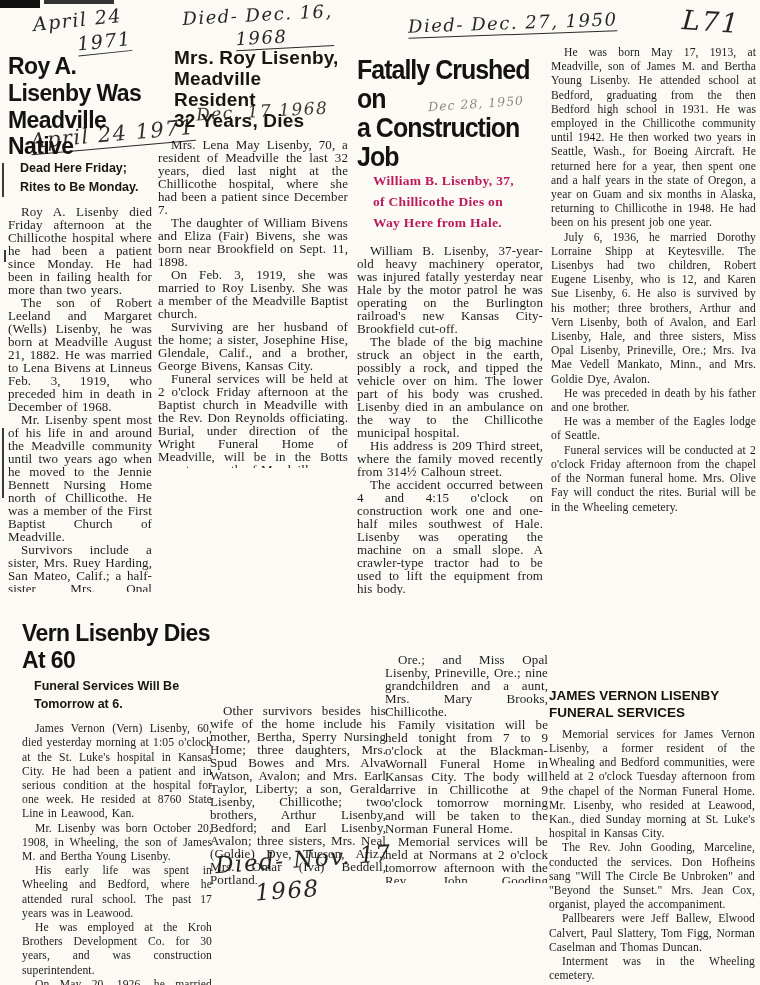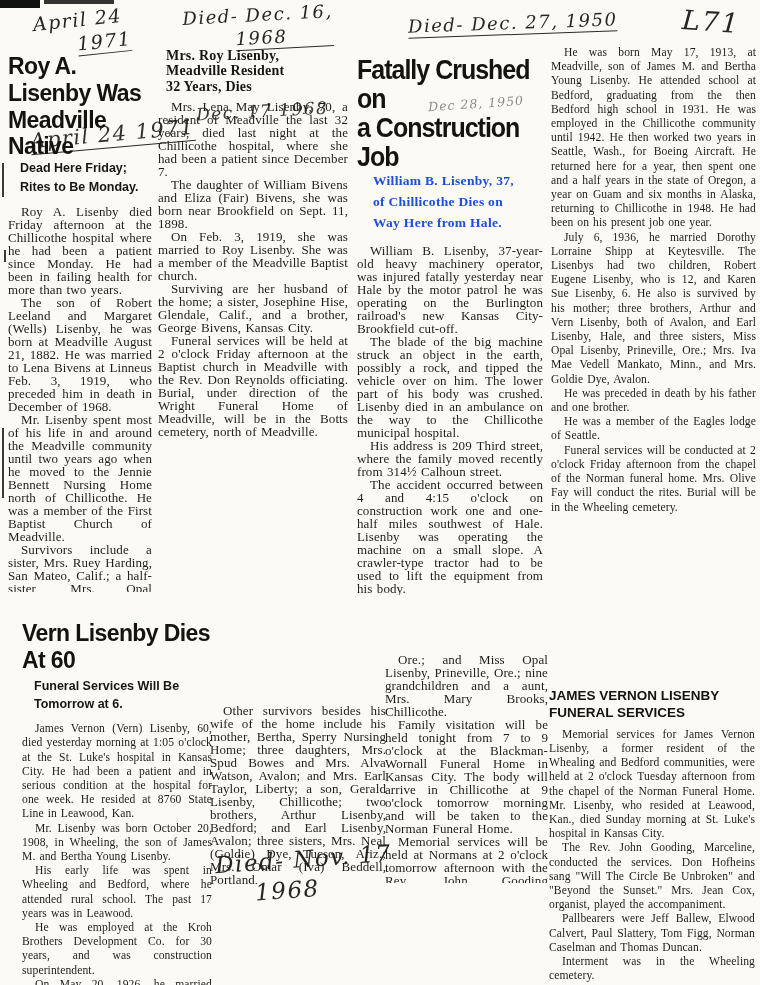--- a/index.html
+++ b/index.html
@@ -21,34 +21,34 @@
   .body.big p{font-size:11.6px;line-height:14.2px;}
 
   
   .hl-gothic{
     font-family:"Liberation Sans",sans-serif;font-weight:bold;
     font-size:23px;line-height:1.08;letter-spacing:-0.6px;color:#141310;
     transform:scaleY(1.08);transform-origin:top left;margin:0 0 8px 0;
   }
   .hl-gothic.xl{font-size:25px;letter-spacing:-1px;}
   .hl-serif{
-    font-family:Liberation Serif, serif;font-weight:bold;
-    font-size:14px;line-height:1.1;color:#18160f;margin:0 0 6px 8px;letter-spacing:0.2px;
+    font-family:Liberation Sans, sans-serif;font-weight:bold;
+    font-size:19px;line-height:1.1;color:#18160f;margin:0 0 6px 16px;letter-spacing:0.2px;
   }
   .hl-caps{
     font-family:"Liberation Sans",sans-serif;font-weight:bold;
     font-size:13.5px;line-height:1.25;color:#15130e;margin:0 0 6px 0;
   }
   .subhead-sans{
     font-family:"Liberation Sans",sans-serif;font-weight:bold;
     font-size:12.5px;line-height:1.5;color:#181610;margin:2px 0 8px 12px;
   }
   .subhead-serif{
     font-family:"Liberation Serif",serif;font-weight:bold;
-    font-size:13.5px;line-height:1.55;color:#1d4ed8;margin:4px 0 10px 16px;letter-spacing:0.3px;
+    font-size:13.5px;line-height:1.55;color:#be185d;margin:4px 0 10px 16px;letter-spacing:0.3px;
   }
 
   
   .hw{
     position:absolute;font-family:"DejaVu Serif",serif;font-style:italic;
     color:#272624;letter-spacing:1.5px;white-space:nowrap;
   }
   .hw .u{border-bottom:1.5px solid #2a2927;padding-bottom:1px;}
   .hw-roy{left:34px;top:8px;font-size:19px;transform:rotate(-6deg);}
   .hw-roy .l2{margin-left:42px;margin-top:2px;}

